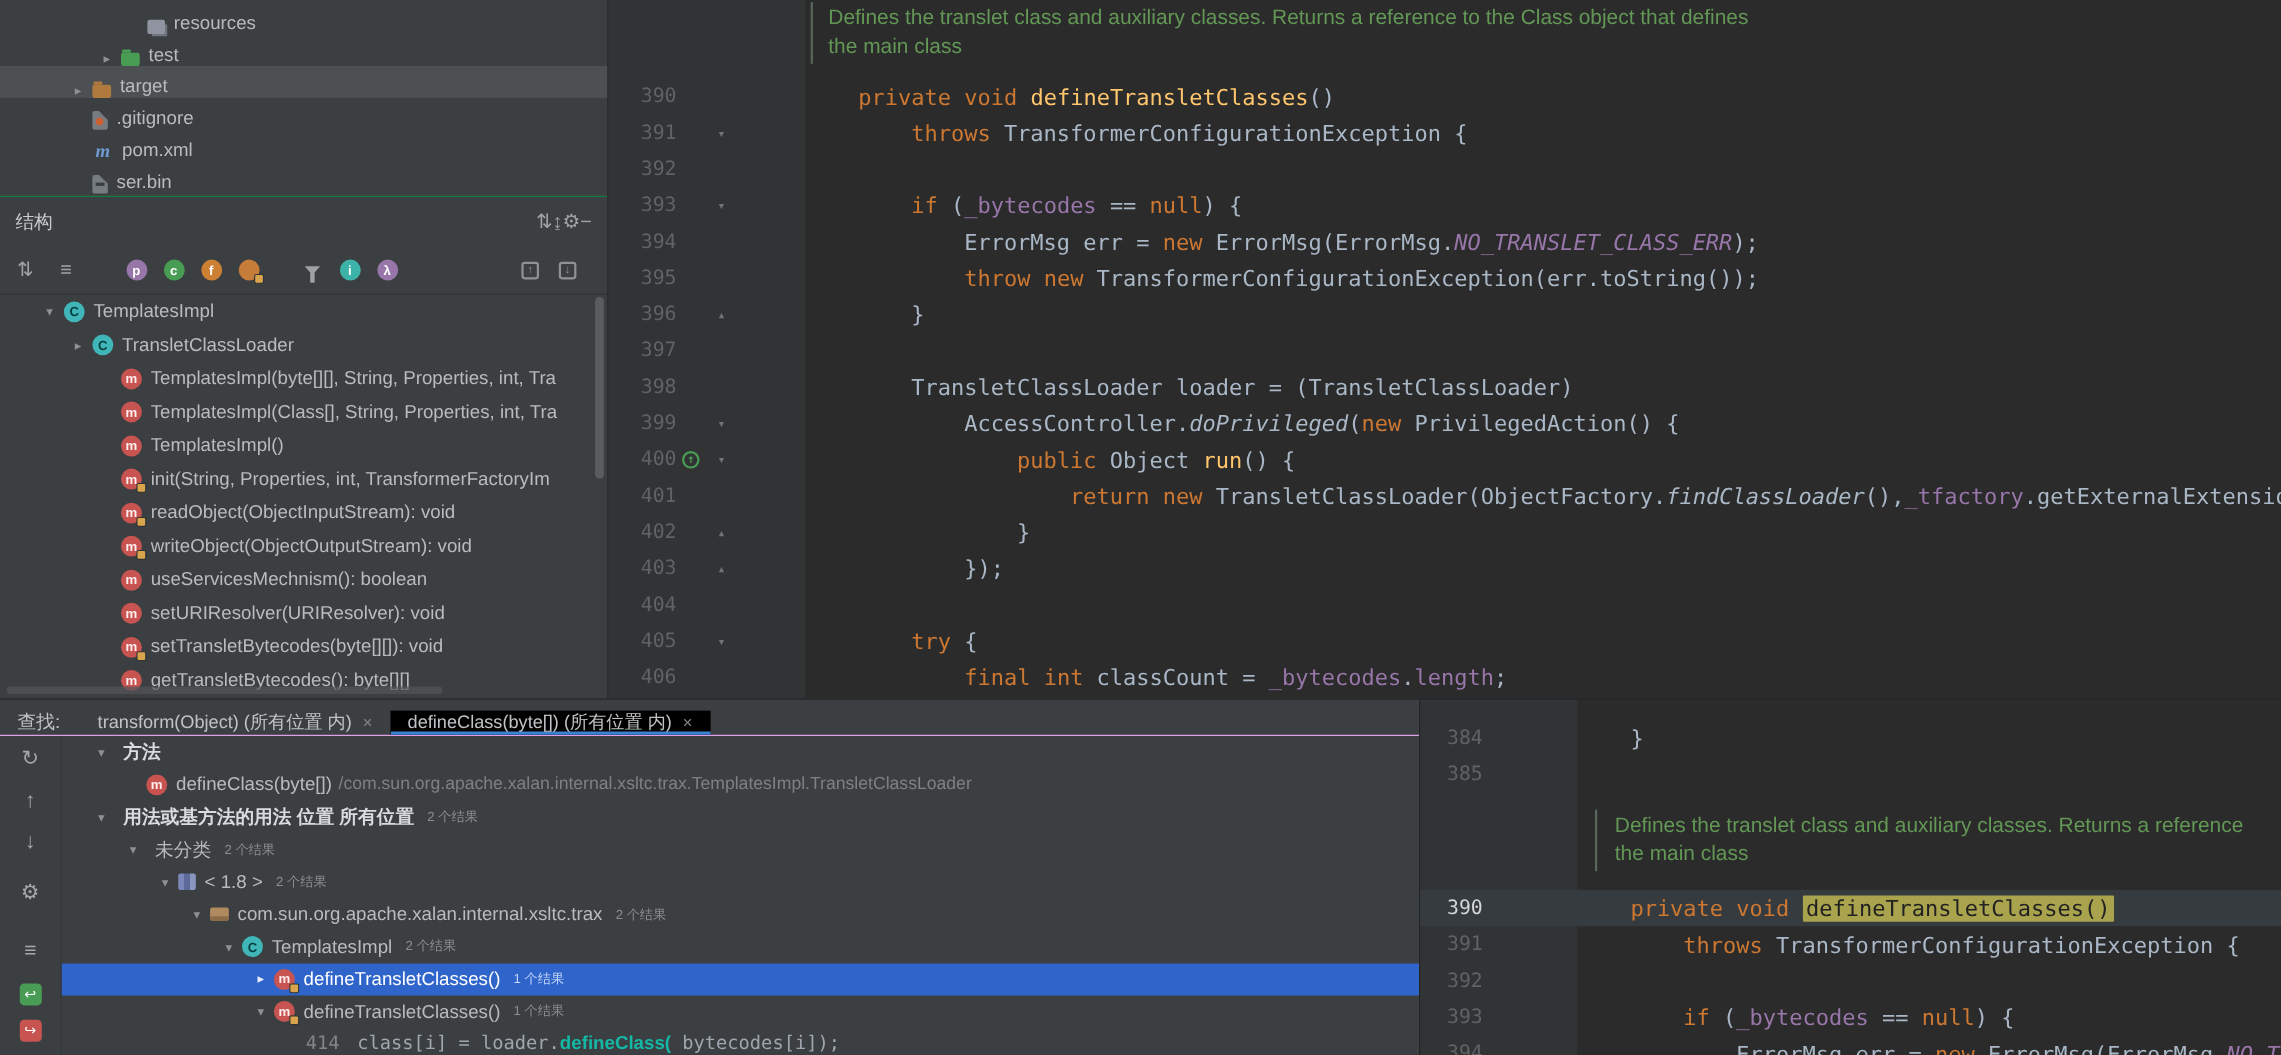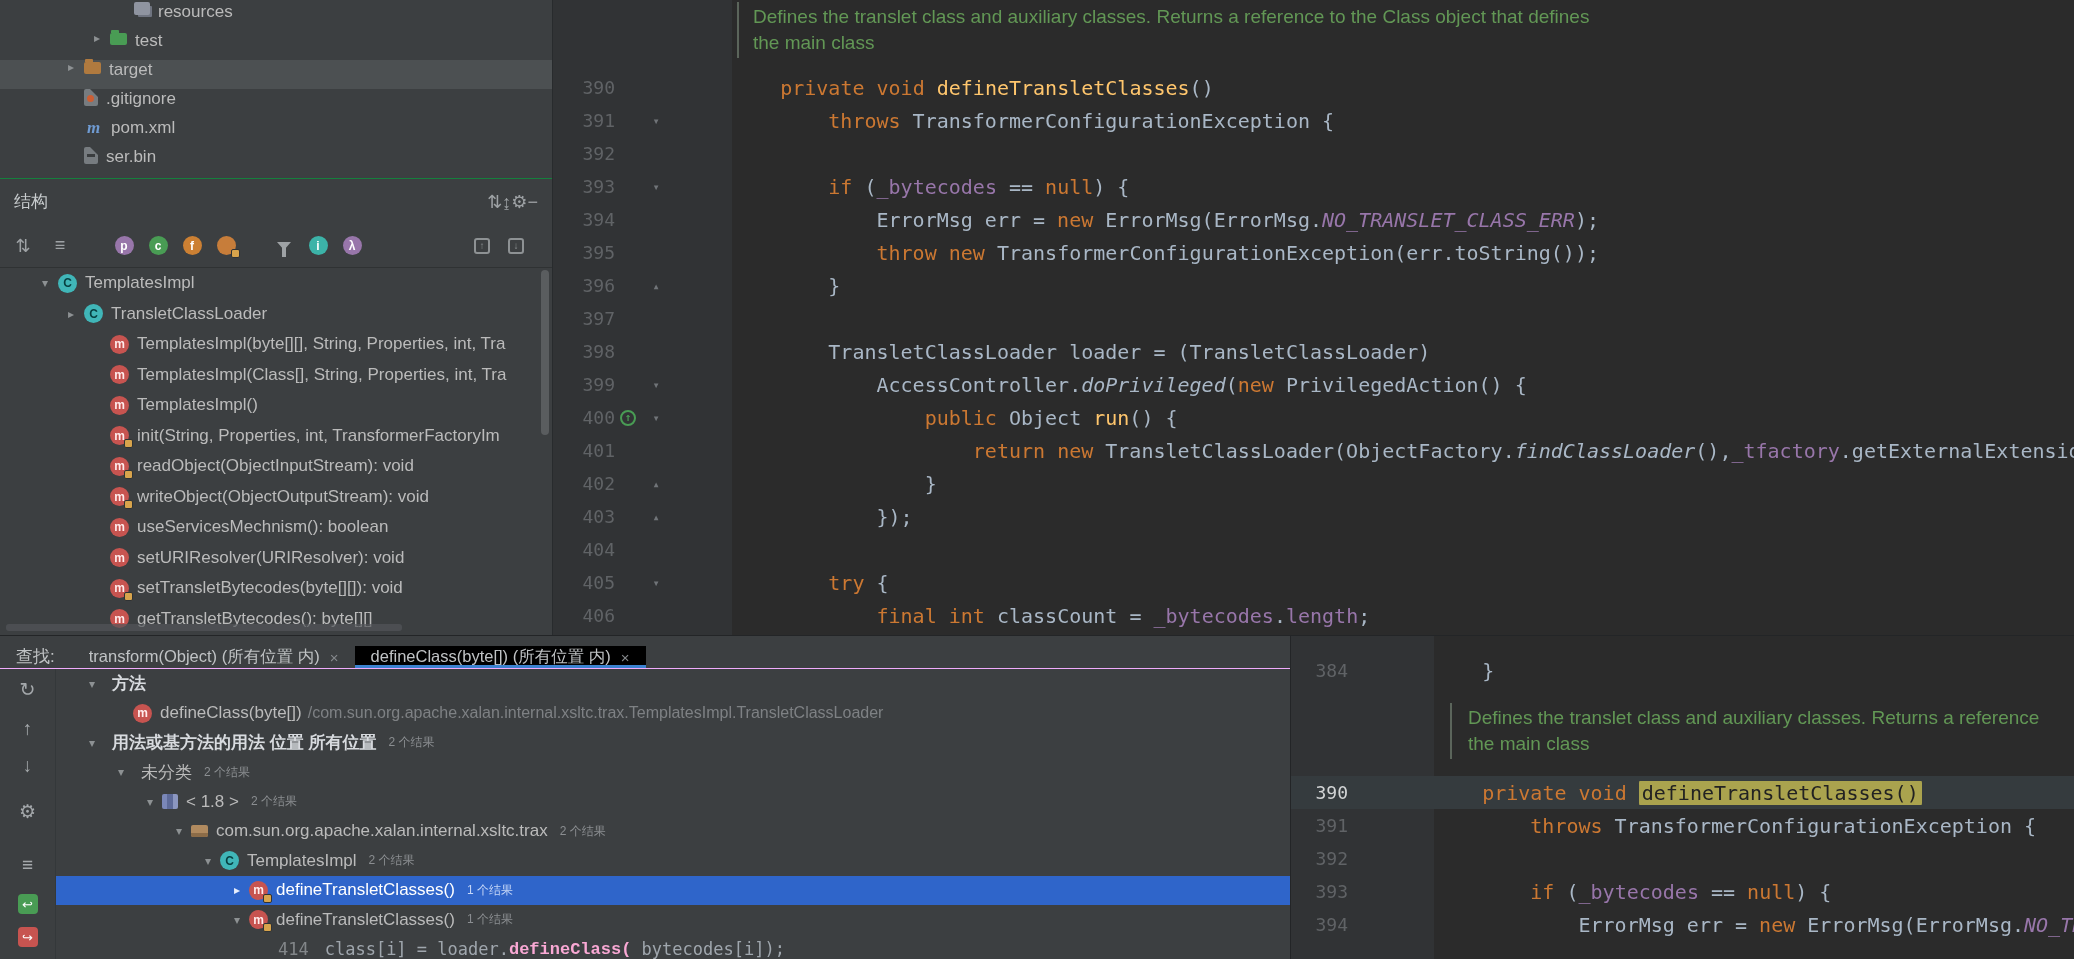--- a/index.html
+++ b/index.html
@@ -11,21 +11,21 @@
 }
 *{box-sizing:border-box}
 body{margin:0;background:#1e1f22}
 #app{position:relative;width:2074px;height:959px;background:var(--editor-bg);overflow:hidden;
      font-family:"Liberation Sans","DejaVu Sans",sans-serif;cursor:default}
 
 
 #left-panel{position:absolute;left:0;top:0;width:553px;height:635px;background:var(--panel-bg);
             border-right:1px solid #282b2d}
 #project-tree{padding-top:2px}
-.trow{height:29px;display:flex;align-items:flex-start;font-size:17px;color:var(--ui-text);white-space:nowrap}
+.trow{height:29px;display:flex;align-items:flex-end;font-size:17px;color:var(--ui-text);white-space:nowrap}
 .sel-inactive{background:var(--selection-inactive)}
 .chev{width:26px;flex:none;text-align:center;color:#8d9193;font-size:12px}
 .ilbl{margin-left:8px}
 
 #structure-header{position:absolute;left:0;top:178px;width:100%;height:46px;
   border-top:1px solid #15803d;display:flex;align-items:center;padding:0 14px;
   font-size:17px;color:#c8ccce}
 #structure-header .spacer{flex:1}
 .hicon{width:36px;text-align:center;color:#9ea2a5;font-size:18px}
 #structure-toolbar{position:absolute;left:0;top:224px;width:100%;height:44px;display:flex;
@@ -124,21 +124,21 @@
 .frow .chev{width:24px}
 .frow .cnt{margin-left:12px;color:#8b8e91;font-size:12px}
 .frow .pth{margin-left:6px;color:#7e8184;font-size:16px}
 .frow.bold .flabel{color:#d8dbdf;font-weight:bold}
 .frow.sel{background:var(--selection-blue);color:#fff}
 .frow.sel .flabel{color:#fff}
 .frow.sel .cnt{color:#c5d6f7}
 .frow.sel .chev{color:#e8eefc}
 .pnum{font-family:"DejaVu Sans Mono",monospace;color:#828689;font-size:17px;margin-right:16px}
 .pv{font-family:"DejaVu Sans Mono",monospace;font-size:17px;color:#9fa6ad;white-space:pre}
-.pvb{font-family:Liberation Mono, monospace;font-size:17px;color:#f9a8d4;font-weight:bold;white-space:pre}
+.pvb{font-family:Liberation Sans, sans-serif;font-size:17px;color:#14b8a6;font-weight:bold;white-space:pre}
 </style>
 </head>
 <body>
 
 <div id="app">
   <div id="left-panel">
     <div id="project-tree">
         <div class="trow" style="padding-left: 134px;">
           <span class="resicon"></span>
           <span class="ilbl">resources</span>
@@ -366,20 +366,21 @@
           <span class="pvb">defineClass(</span>
           <span class="pv"> bytecodes[i]);</span>
         </div>
       </div>
   </div>
 
   <div id="editor-bottom">
     <div class="gutterbg"></div>
     <div id="editor-bottom-content">
         <div class="cline cline2"><span class="ln">384</span><span class="code"><span class="tok-def">    }</span></span></div>
+        <div class="cline cline2"><span class="ln">385</span><span class="code"></span></div>
         <div class="docc2">
           <div>Defines the translet class and auxiliary classes. Returns a reference</div>
           <div>the main class</div>
         </div>
         <div class="cline cline2 curline"><span class="ln">390</span><span class="code"><span class="tok-def">    </span><span class="tok-kw">private</span><span class="tok-def"> </span><span class="tok-kw">void</span><span class="tok-def"> </span><span class="tok-hl">defineTransletClasses()</span></span></div>
         <div class="cline cline2"><span class="ln">391</span><span class="code"><span class="tok-def">        </span><span class="tok-kw">throws</span><span class="tok-def"> TransformerConfigurationException {</span></span></div>
         <div class="cline cline2"><span class="ln">392</span><span class="code"></span></div>
         <div class="cline cline2"><span class="ln">393</span><span class="code"><span class="tok-def">        </span><span class="tok-kw">if</span><span class="tok-def"> (</span><span class="tok-fld">_bytecodes</span><span class="tok-def"> == </span><span class="tok-kw">null</span><span class="tok-def">) {</span></span></div>
         <div class="cline cline2"><span class="ln">394</span><span class="code"><span class="tok-def">            ErrorMsg err = </span><span class="tok-kw">new</span><span class="tok-def"> ErrorMsg(ErrorMsg.</span><span class="tok-cst">NO_TRANSLET_CLASS_ERR</span></span></div>
       </div>

